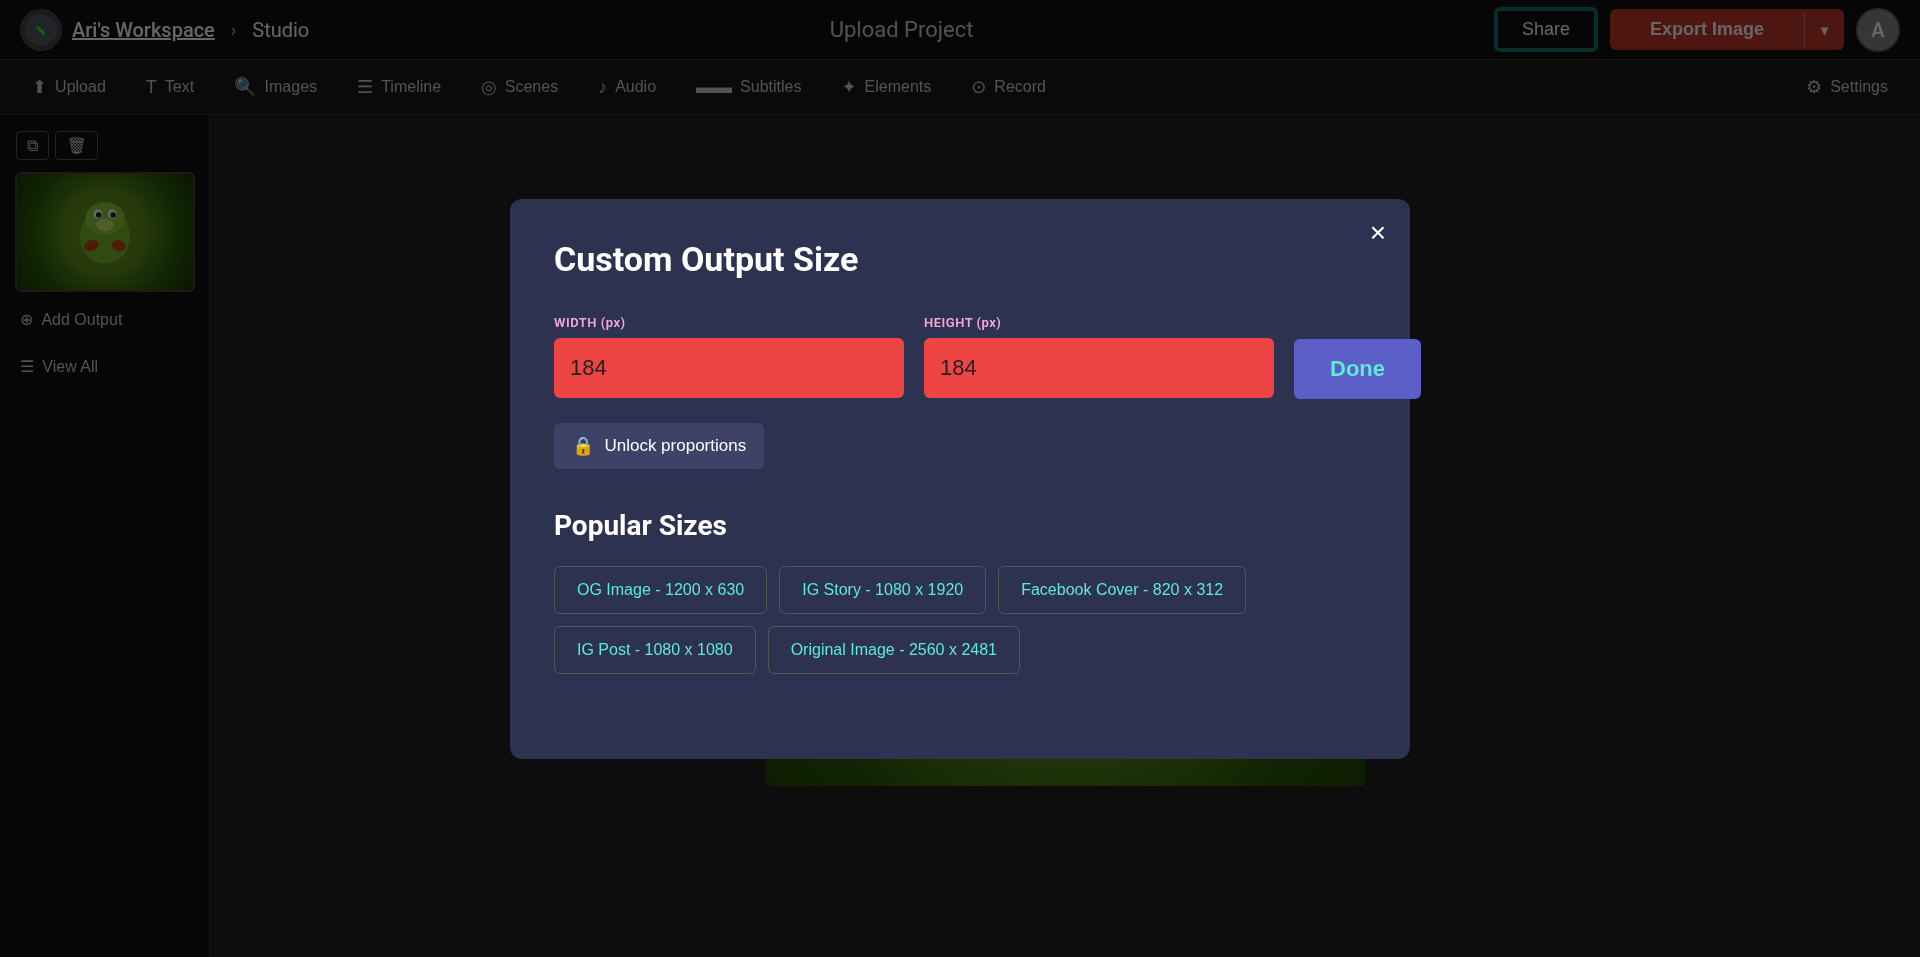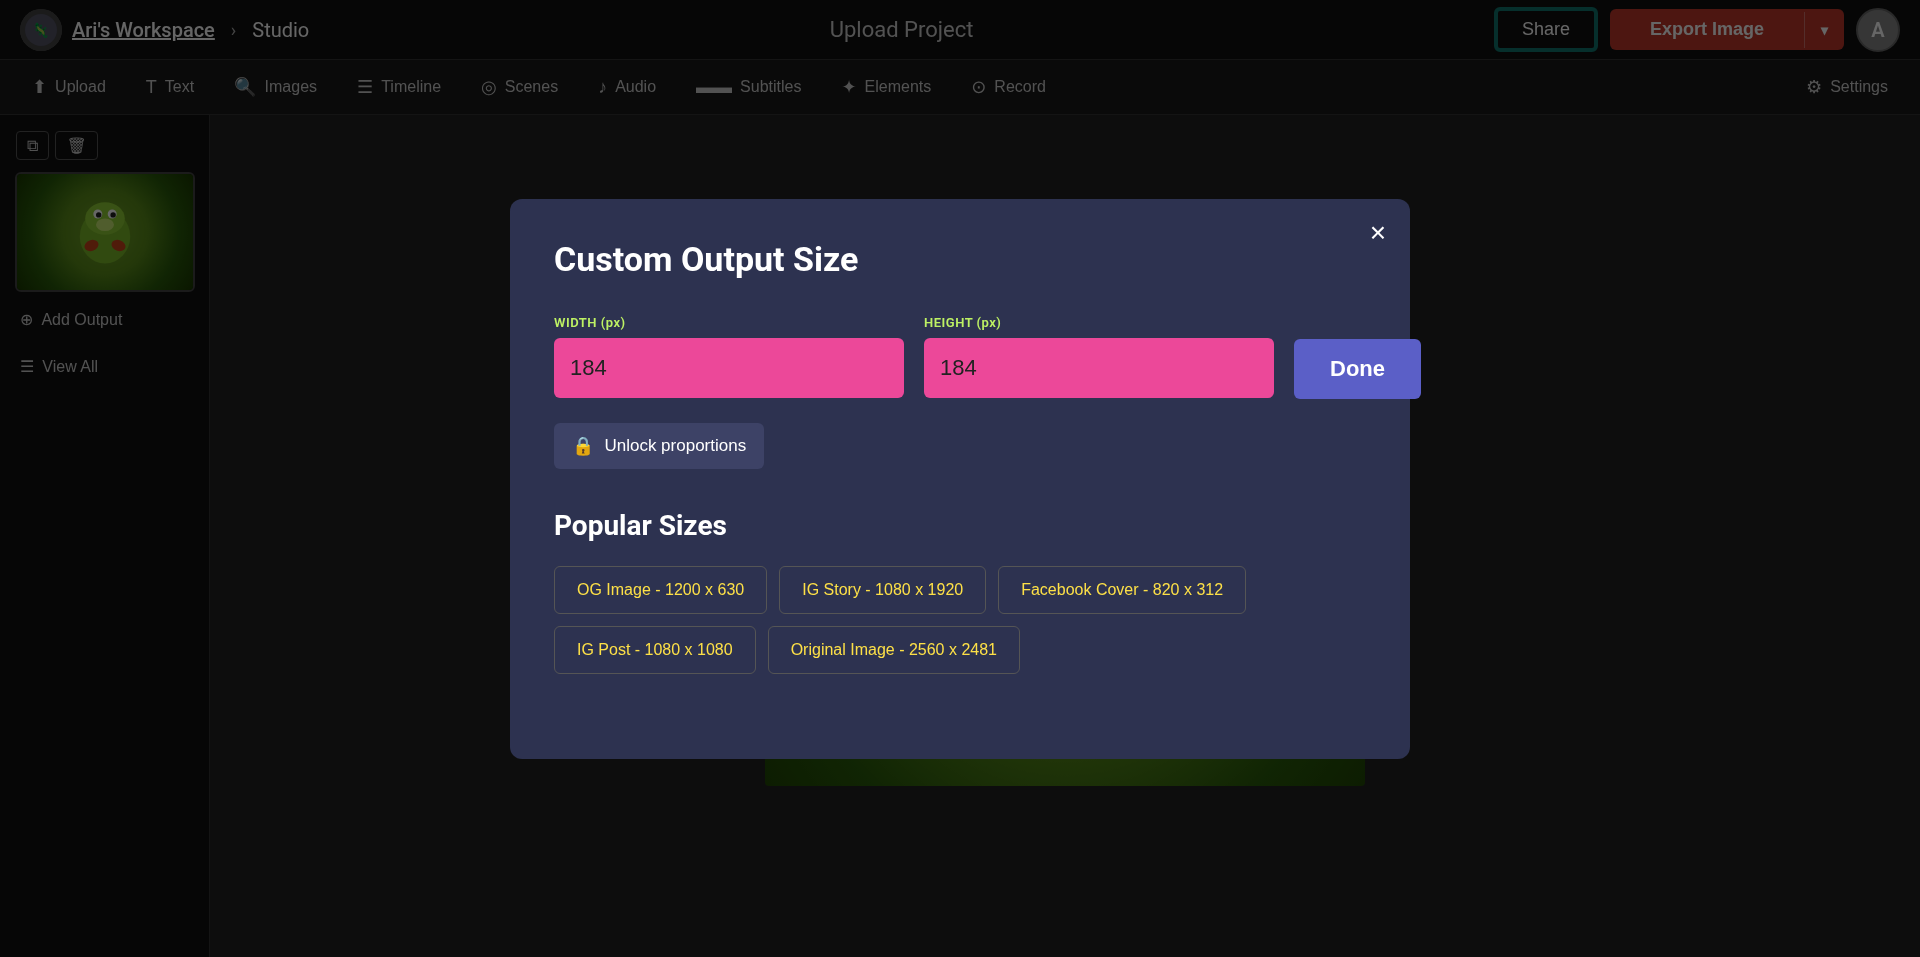--- a/index.html
+++ b/index.html
@@ -280,39 +280,39 @@
       margin-bottom: 24px;
     }
     .input-group {
       display: flex;
       flex-direction: column;
       gap: 8px;
     }
     .input-label {
       font-size: 13px;
       font-weight: 600;
-      color: #bef264;
+      color: #f9a8d4;
       letter-spacing: 0.5px;
     }
     .size-input {
       width: 350px;
       height: 60px;
-      background: #ec4899;
+      background: #ef4444;
       border: none;
       border-radius: 6px;
       padding: 0 16px;
       font-size: 22px;
       color: #222;
       outline: none;
     }
     .done-btn {
       height: 60px;
       padding: 0 36px;
       background: #5b5fc7;
-      color: #ffffff;
+      color: #5eead4;
       border: none;
       border-radius: 6px;
       font-size: 22px;
       font-weight: 600;
       cursor: pointer;
       margin-top: 24px;
       white-space: nowrap;
     }
     .unlock-btn {
       display: flex;
@@ -339,21 +339,21 @@
     .popular-sizes-grid {
       display: flex;
       flex-wrap: wrap;
       gap: 12px;
     }
     .size-preset-btn {
       padding: 14px 22px;
       background: transparent;
       border: 1px solid #555;
       border-radius: 6px;
-      color: #fde047;
+      color: #5eead4;
       font-size: 16px;
       cursor: pointer;
       white-space: nowrap;
     }
   </style>
 </head>
 <body>
 
 <nav class="top-nav">
   <a class="workspace-link" href="#">

